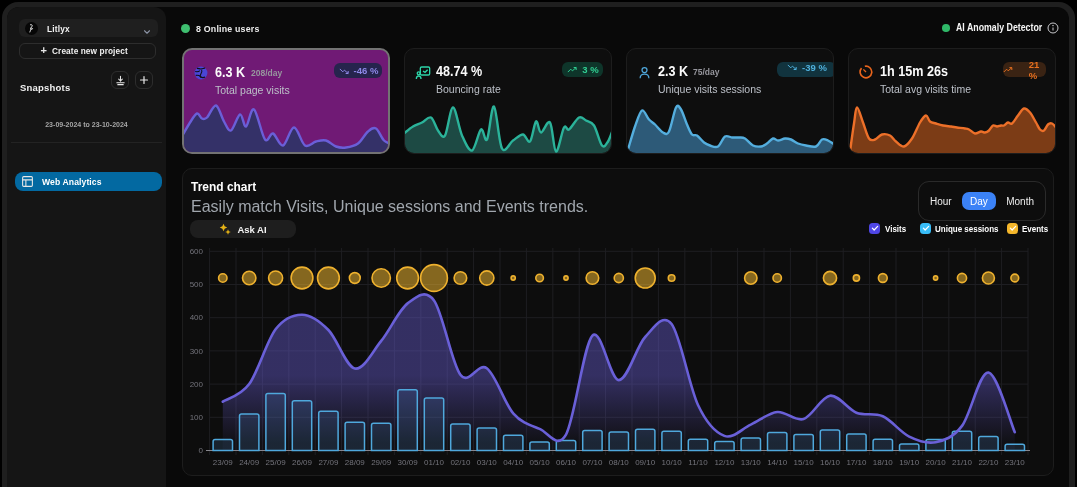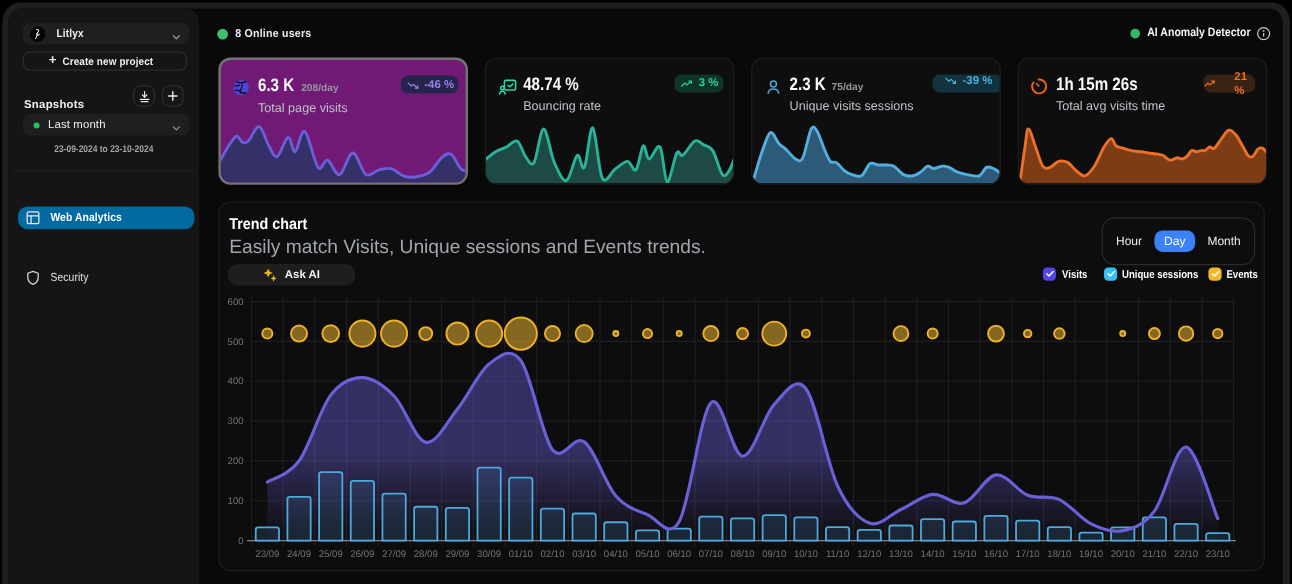--- a/index.html
+++ b/index.html
@@ -32,45 +32,30 @@
         <path d="M8 9l4 4 4-4"></path>
         <path d="M4 17h16"></path>
         <path d="M6 21h12"></path>
       </svg>
     </div>
 <div style="position:absolute;left:128px;top:64px;width:18px;height:18px;border:1px solid #2d2d2d;border-radius:6px;display:flex;align-items:center;justify-content:center">
       <svg width="12" height="12" viewBox="0 0 24 24" fill="none" stroke="#e8e8e8" stroke-width="2.4" stroke-linecap="round">
         <path d="M12 5v14M5 12h14"></path>
       </svg>
     </div>
-<div style="position:absolute;left:12px;top:88px;width:139px;height:18px;background:#1f1f1f;border-radius:6px;display:flex;align-items:center">
-<span style="margin-left:9px;width:5px;height:5px;border-radius:50%;background:#21c45d"></span>
-<span style="margin-left:7px;font-size:9.5px;color:#f0f0f0;letter-spacing:.1px">Last month</span>
-<span style="position:absolute;right:6px;top:4px"><svg width="10" height="10" viewBox="0 0 24 24" fill="none" stroke="#8b93a5" stroke-width="2.6" stroke-linecap="round" stroke-linejoin="round">
-          <path d="M6 9l6 6 6-6"></path>
-        </svg></span>
-    </div>
 <div style="position:absolute;left:0;top:113px;width:159px;text-align:center;font-size:8px;font-weight:bold;color:#a5a5a5;transform:scaleX(.88);transform-origin:50% 50%">23-09-2024 to 23-10-2024</div>
 <div style="position:absolute;left:4px;top:135px;width:151px;height:1px;background:#232323"></div>
 <div style="position:absolute;left:8px;top:165px;width:147px;height:19px;background:#0369a1;border-radius:8px;display:flex;align-items:center">
 <span style="margin-left:6px;display:flex">
         <svg width="13" height="13" viewBox="0 0 24 24" fill="none" stroke="#e8e8e8" stroke-width="2">
           <rect x="3" y="3" width="18" height="18" rx="2"></rect>
           <path d="M3 9h18M9 9v12"></path>
         </svg>
       </span>
       <span style="margin-left:8px;font-size:9.8px;font-weight:bold;color:#fff;letter-spacing:.1px;transform:scaleX(.88);transform-origin:0 50%">Web Analytics</span>
-    </div>
-    <div style="position:absolute;left:8px;top:215px;width:147px;height:19px;display:flex;align-items:center">
-<span style="margin-left:6px;display:flex">
-        <svg width="13" height="13" viewBox="0 0 24 24" fill="none" stroke="#d6d6d6" stroke-width="2" stroke-linejoin="round">
-          <path d="M12 2l8 3v6c0 5-3.5 9.2-8 11-4.5-1.8-8-6-8-11V5z"></path>
-        </svg>
-      </span>
-      <span style="margin-left:8px;font-size:9.8px;color:#e2e2e2;letter-spacing:.1px;transform:scaleX(.88);transform-origin:0 50%">Security</span>
     </div>
 </div>
 <div style="position:absolute;left:181px;top:23.6px;width:9.4px;height:9.4px;border-radius:50%;background:#3fbf70"></div>
 <div style="position:absolute;left:195.5px;top:22.5px;font-size:9.5px;font-weight:bold;color:#ededed;letter-spacing:.2px;transform:scaleX(.93);transform-origin:0 0;white-space:nowrap">8 Online users</div>
 <div style="position:absolute;left:942px;top:24px;width:7.6px;height:7.6px;border-radius:50%;background:#2fb868"></div>
 <div style="position:absolute;left:956px;top:22px;font-size:10px;font-weight:bold;color:#f5f5f5;transform:scaleX(.88);transform-origin:0 0;white-space:nowrap">AI Anomaly Detector</div>
 <div style="position:absolute;left:1047px;top:22px;display:flex">
     <svg width="12" height="12" viewBox="0 0 24 24" fill="none" stroke="#c9c9cd" stroke-width="2">
       <circle cx="12" cy="12" r="10"></circle>
       <path d="M12 11v6"></path>

